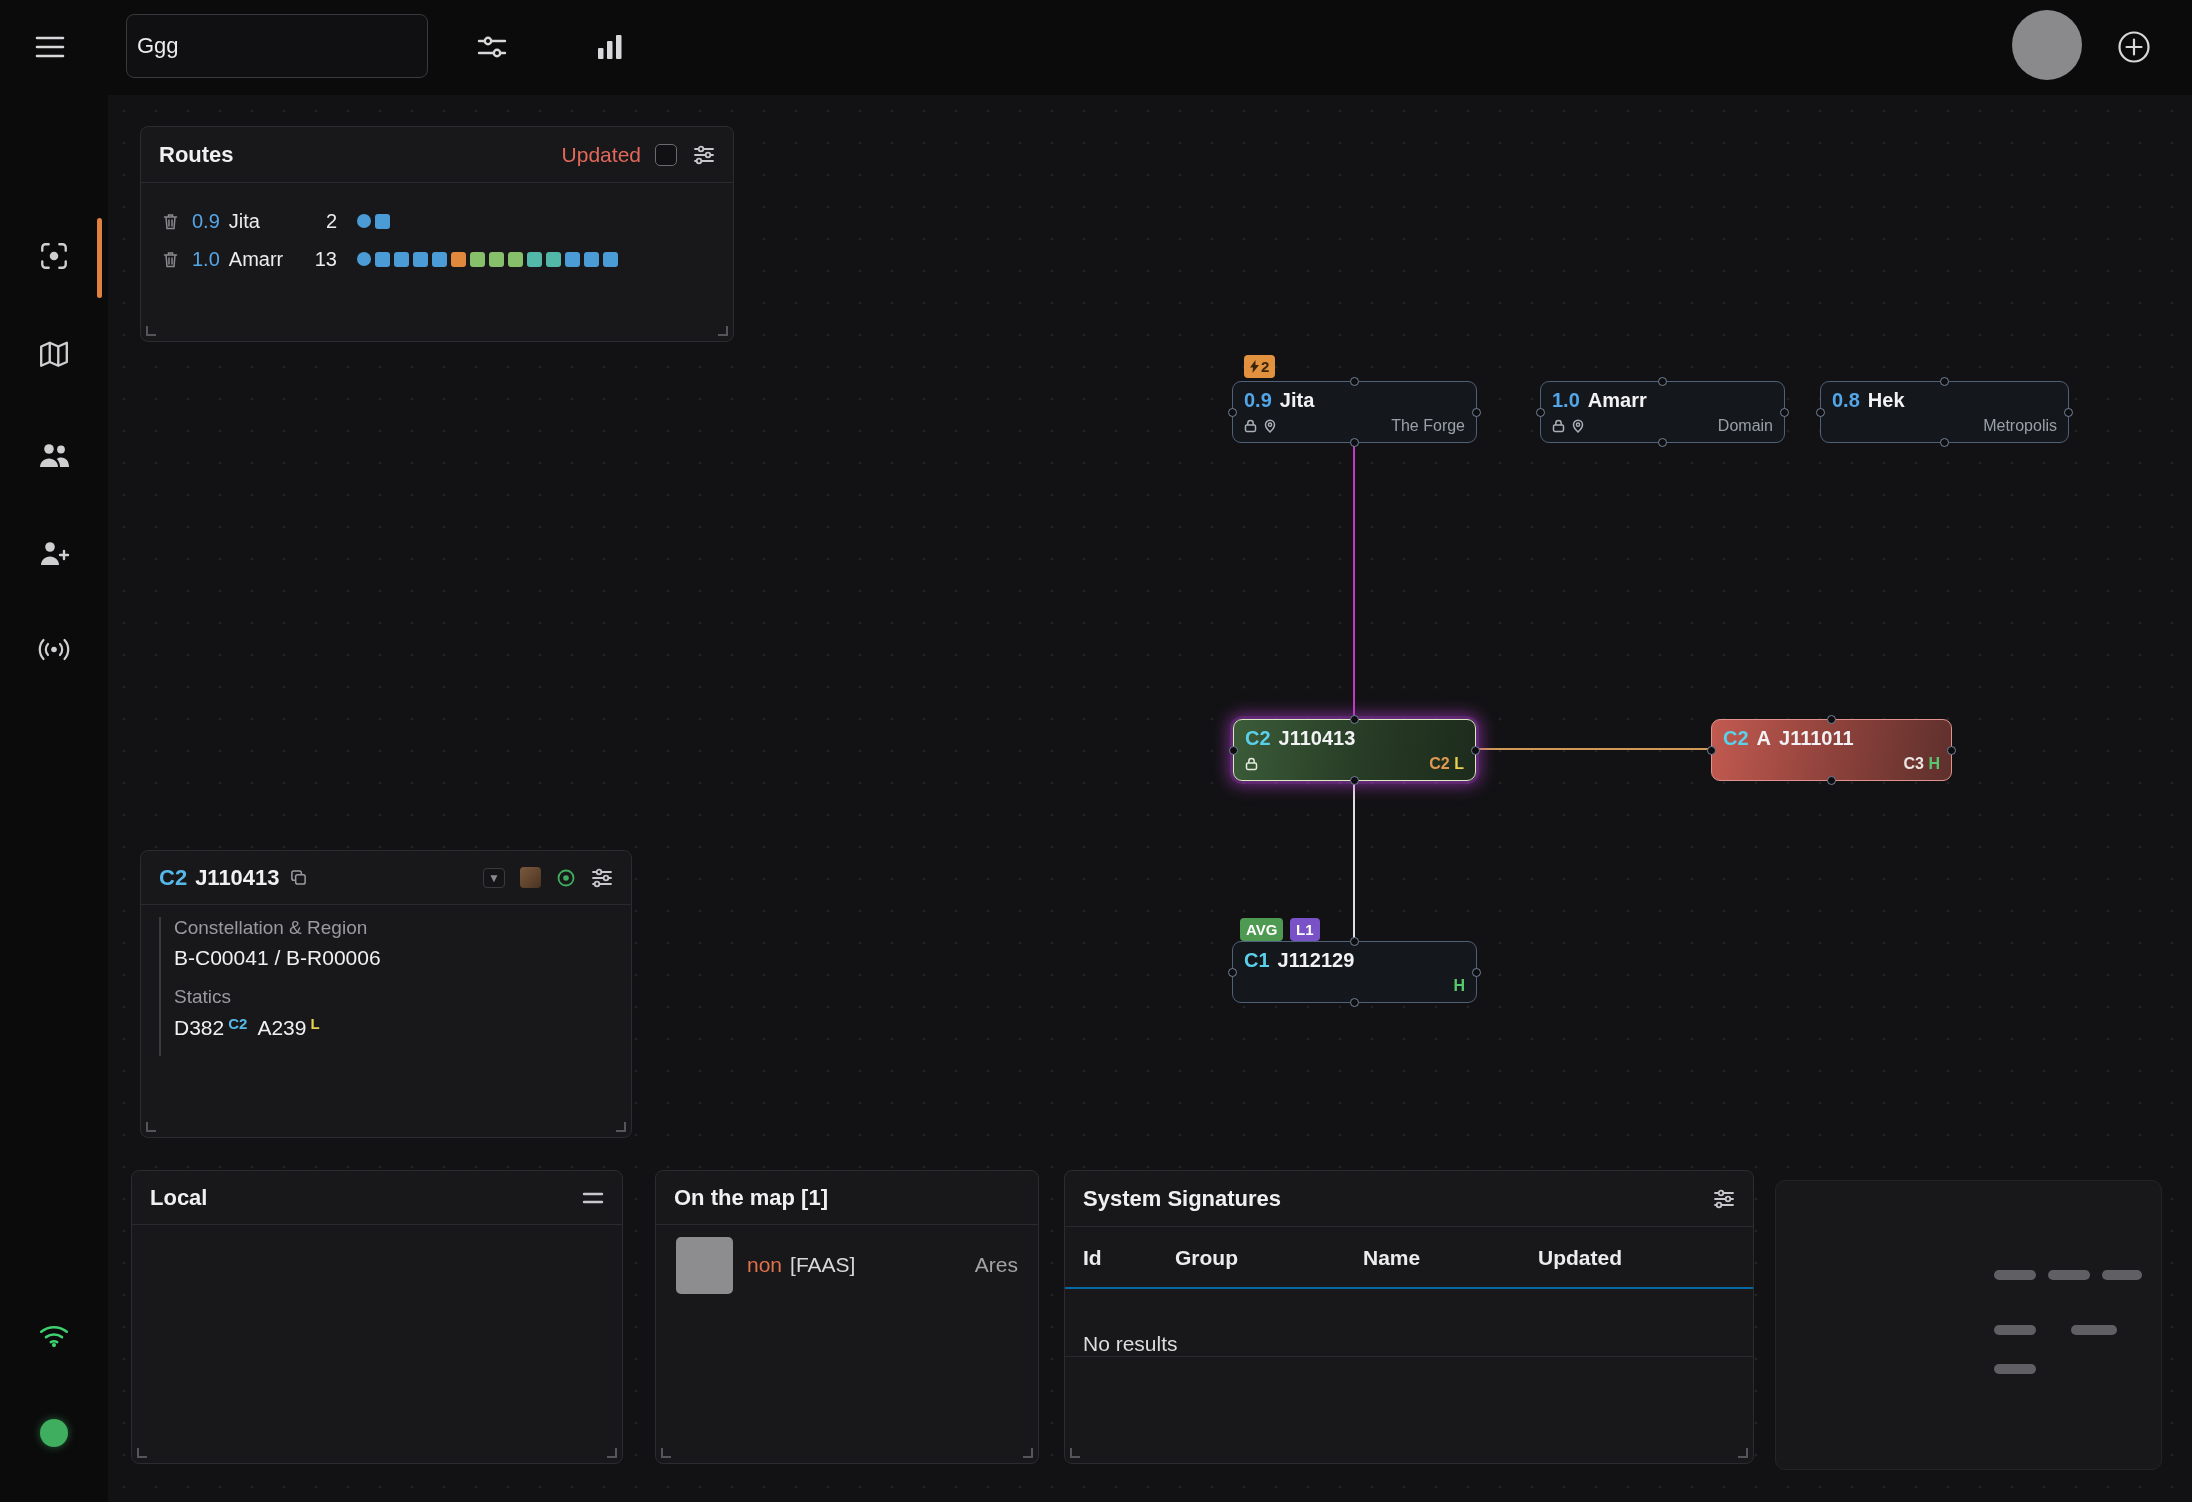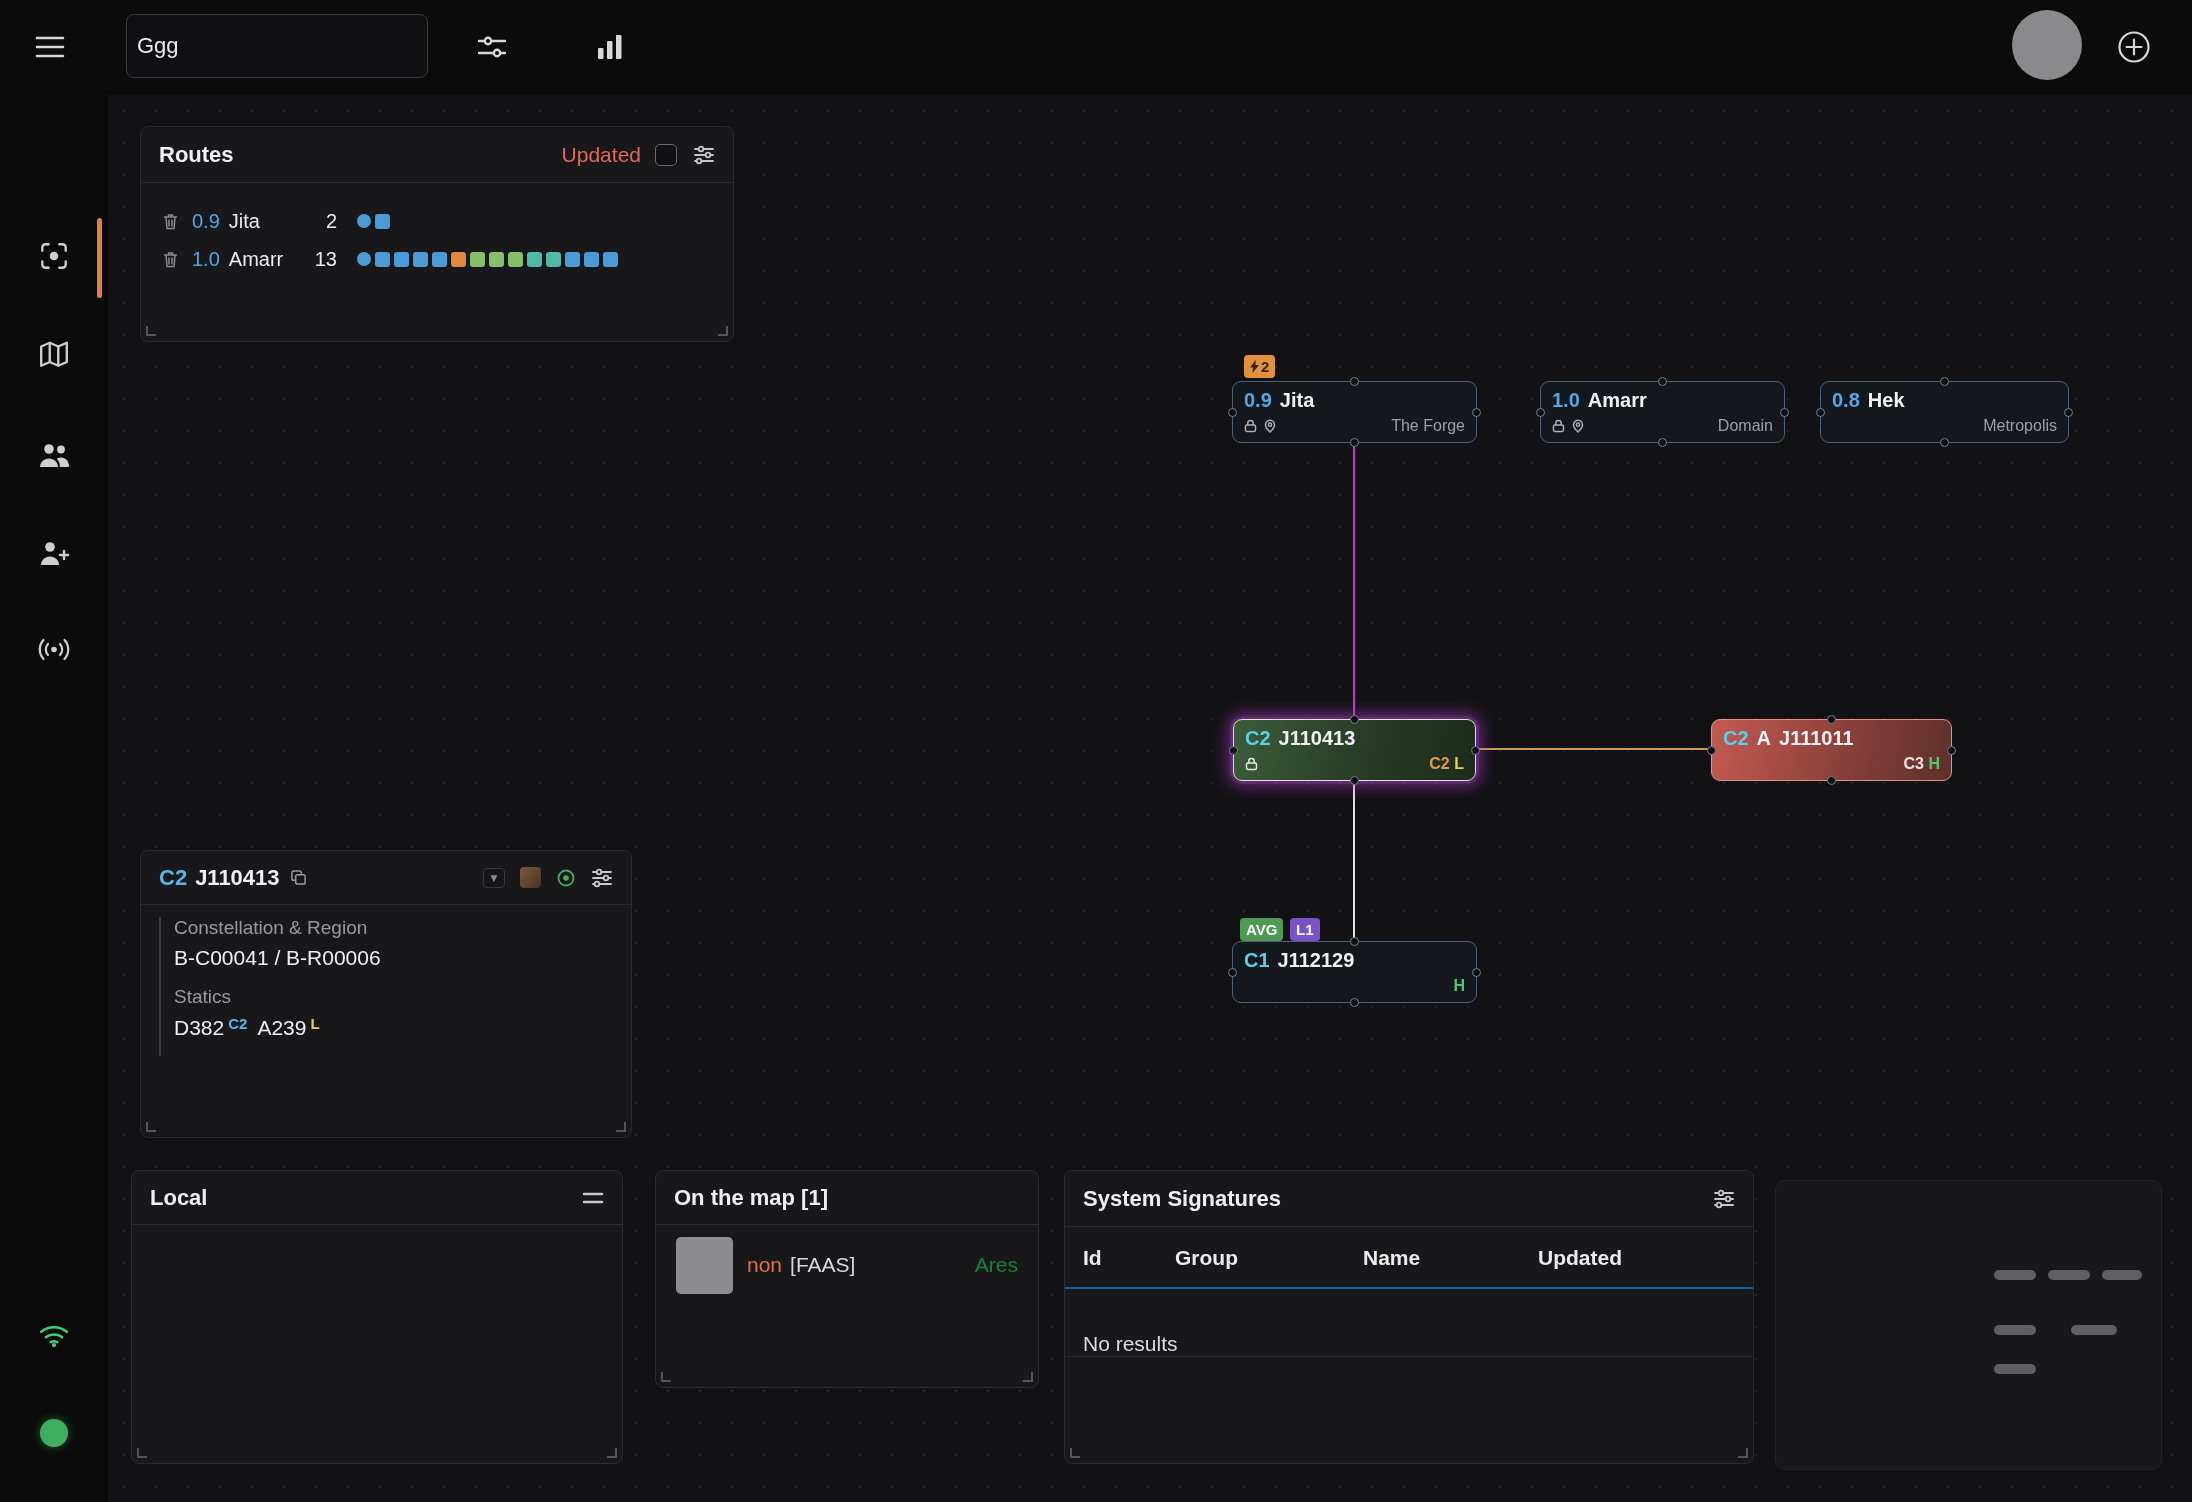--- a/index.html
+++ b/index.html
@@ -71,26 +71,26 @@
   .ib-value { font-size:21px; color:#f0f0f2; margin-bottom:16px; }
   .sup-tag { font-size:15px; font-weight:700; vertical-align:6px; margin:0 10px 0 4px; }
   .sec-l { color:#e8d050; }
   .sec-h { color:#57c86e; }
 
   
   .local-panel { left:131px; top:1170px; width:492px; height:294px; }
   .local-empty { position:absolute; left:0; top:54px; width:100%; height:236px; display:flex; align-items:center; justify-content:center; font-size:28px; color:#e0e0e2; }
 
   
-  .onmap-panel { left:655px; top:1170px; width:384px; height:218px; }
+  .onmap-panel { left:655px; top:1170px; width:384px; height:294px; }
   .pilot-row { position:absolute; left:0; top:62px; width:100%; height:64px; display:flex; align-items:center; padding:0 20px; font-size:21px; }
   .pilot-avatar { width:57px; height:57px; border-radius:5px; background:#8d8d90; margin-right:14px; }
   .pilot-name { color:#e0724a; margin-right:8px; }
   .pilot-corp { color:#d8d8da; }
-  .pilot-ship { margin-left:auto; color:#15803d; }
+  .pilot-ship { margin-left:auto; color:#a3a3a3; }
 
   
   .sig-panel { left:1064px; top:1170px; width:690px; height:294px; }
   .sig-h { height:56px; }
   .sig-gear { margin-left:auto; color:#c8c8cc; }
   .sig-cols { position:absolute; left:0; top:56px; width:100%; height:62px; border-bottom:2px solid #0369a1; }
   .sig-col { position:absolute; top:0; height:62px; display:flex; align-items:center; font-size:21px; font-weight:700; color:#ececee; }
   .sig-empty-row { position:absolute; left:0; top:118px; width:100%; height:68px; border-bottom:1px solid #2a2a2e; display:flex; align-items:flex-end; padding-left:18px; font-size:21px; color:#dcdcde; }
 
   

